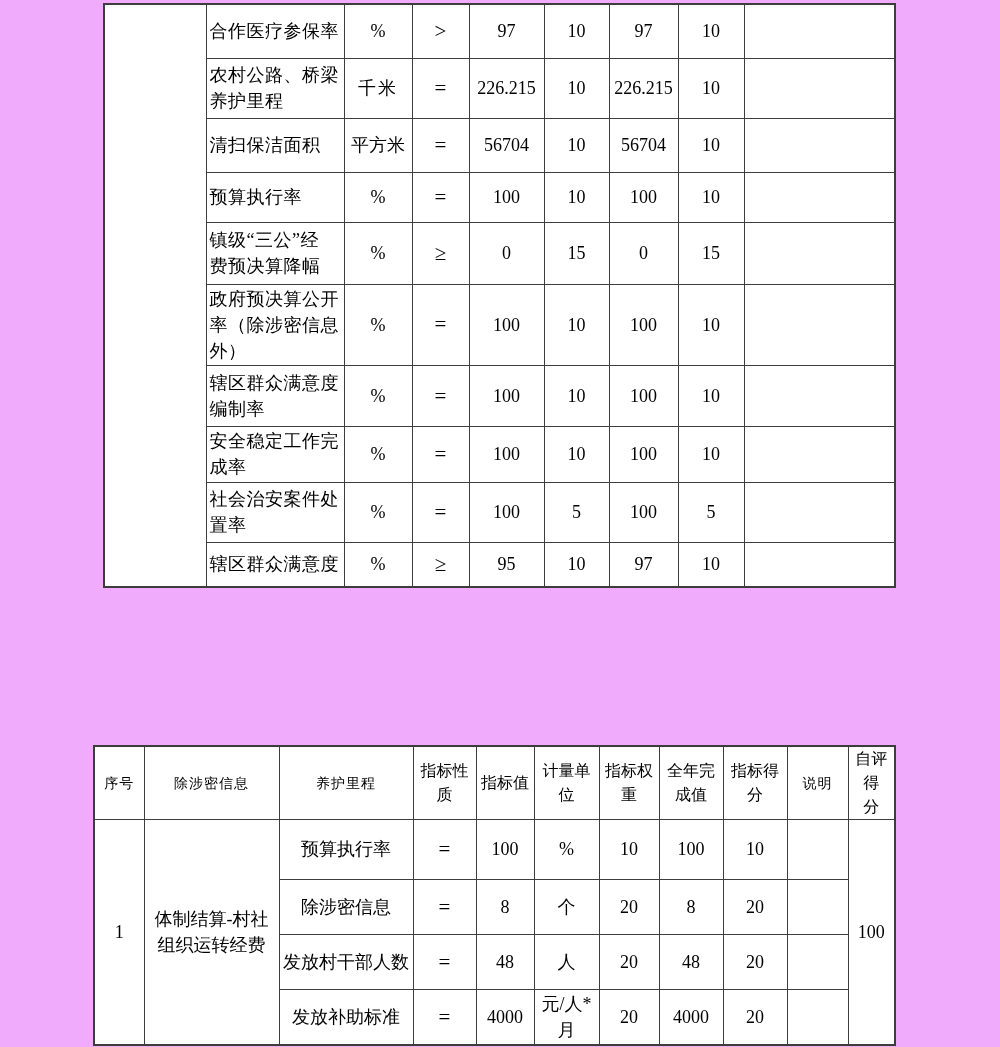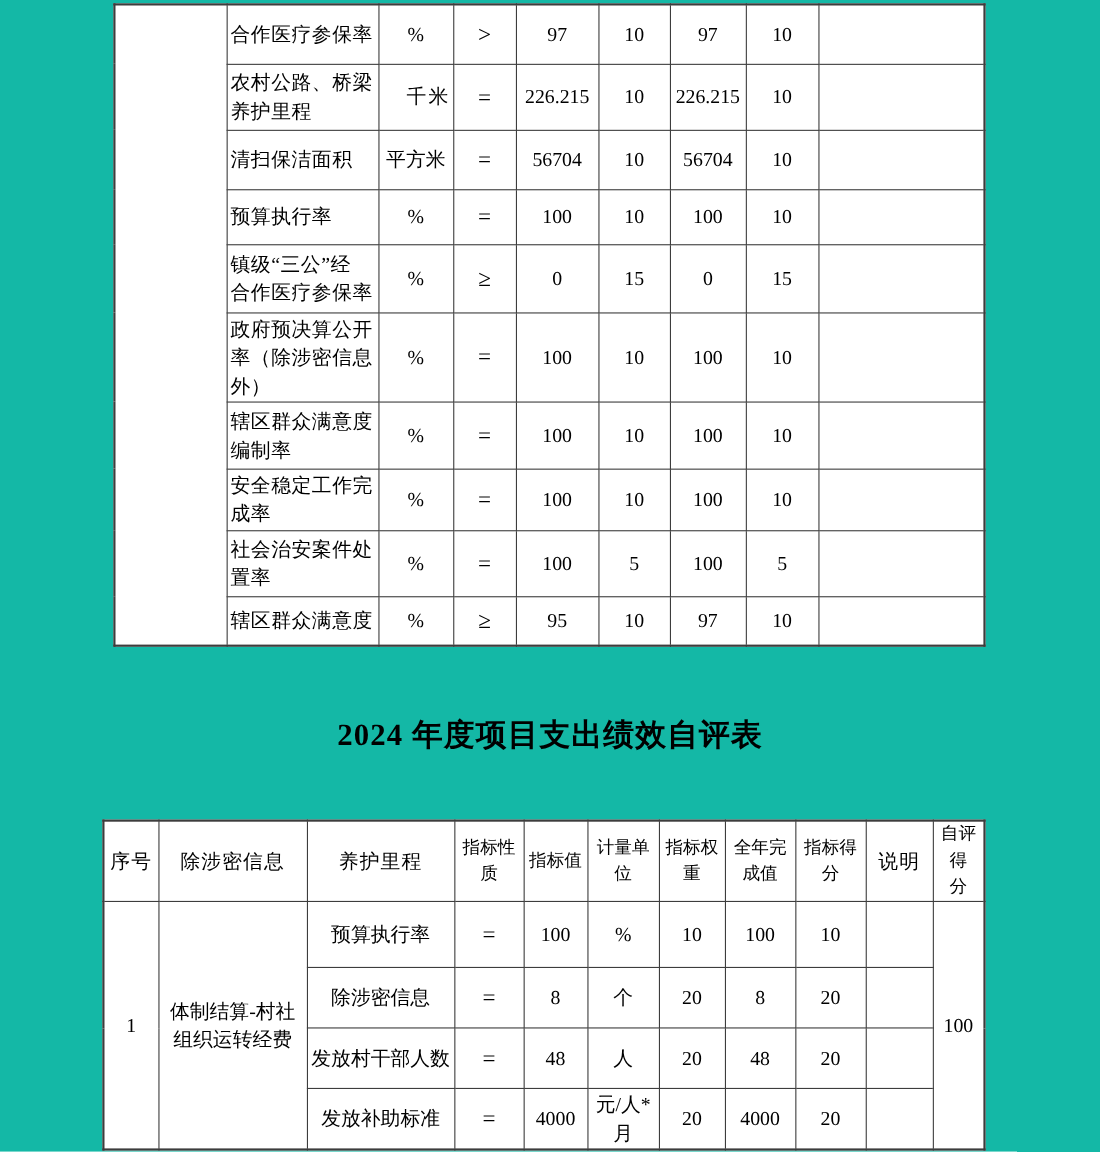--- a/index.html
+++ b/index.html
@@ -1,41 +1,41 @@
 <!DOCTYPE html>
 <html><head>
 <meta charset="utf-8">
 <style>
   html,body { margin:0; padding:0; background:#ffffff; }
   body {
     width:1000px; height:1047px; position:relative;
     font-family:"Liberation Serif","DejaVu Serif",serif;
     color:#000;
   }
-  .page { position:absolute; left:0; top:0; width:1000px; height:1047px; background:#14b8a6; overflow:hidden; }
+  .page { position:absolute; left:0; top:0; width:1000px; height:1047px; background:#f0abfc; overflow:hidden; }
 
   table { border-collapse:collapse; table-layout:fixed; position:absolute; background:#fff; }
   td, th {
     border:1px solid #3d3d3d;
     font-weight:normal;
     font-size:18px;
     text-align:center;
     vertical-align:middle;
     padding:1px 2px;
     white-space:pre-line;
     line-height:1.45;
     overflow:hidden;
   }
   .t1 { left:103px; top:3px; width:791px; border:2px solid #3d3d3d; }
   .t2 { left:93px;  top:745px; width:801px; border:2px solid #3d3d3d; }
 
   .al { text-align:left; letter-spacing:0.5px; padding-left:3px; }
-  .cjk { letter-spacing:2px;text-align:right; }
+  .cjk { letter-spacing:2px; }
   .nature { font-size:21px; }
-  .hdr { font-size:18px; letter-spacing:1px; line-height:1.5; padding:0; }
+  .hdr { font-size:14px; letter-spacing:1px; line-height:1.5; padding:0; }
   .hdr-narrow { letter-spacing:0; font-size:16px; }
 
   .title { position:absolute; top:641px; left:0; width:1000px; text-align:center; font-weight:bold; }
   .title-l1 { font-size:30px; line-height:36px; letter-spacing:1px; }
   .title-l2 { font-size:28px; line-height:32px; margin-top:12px; letter-spacing:1px; }
 </style>
 </head>
 <body>
 
 <div class="page">
@@ -90,21 +90,21 @@
       <td>%</td>
       <td class="nature">=</td>
       <td>100</td>
       <td>10</td>
       <td>100</td>
       <td>10</td>
       <td></td>
     </tr>
     <tr style="height:62px">
       <td class="al">镇级“三公”经
-合作医疗参保率</td>
+费预决算降幅</td>
       <td>%</td>
       <td class="nature">≥</td>
       <td>0</td>
       <td>15</td>
       <td>0</td>
       <td>15</td>
       <td></td>
     </tr>
     <tr style="height:80px">
       <td class="al">政府预决算公开
@@ -158,21 +158,20 @@
       <td>95</td>
       <td>10</td>
       <td>97</td>
       <td>10</td>
       <td></td>
     </tr>
   </tbody>
     </table>
 
   <div class="title">
-    <div class="title-l2">2024 年度项目支出绩效自评表</div>
   </div>
 
   <table class="t2">
     <colgroup>
       <col style="width:50px">
         <col style="width:135px">
         <col style="width:134px">
       <col style="width:63px">
         <col style="width:58px">
         <col style="width:65px">

